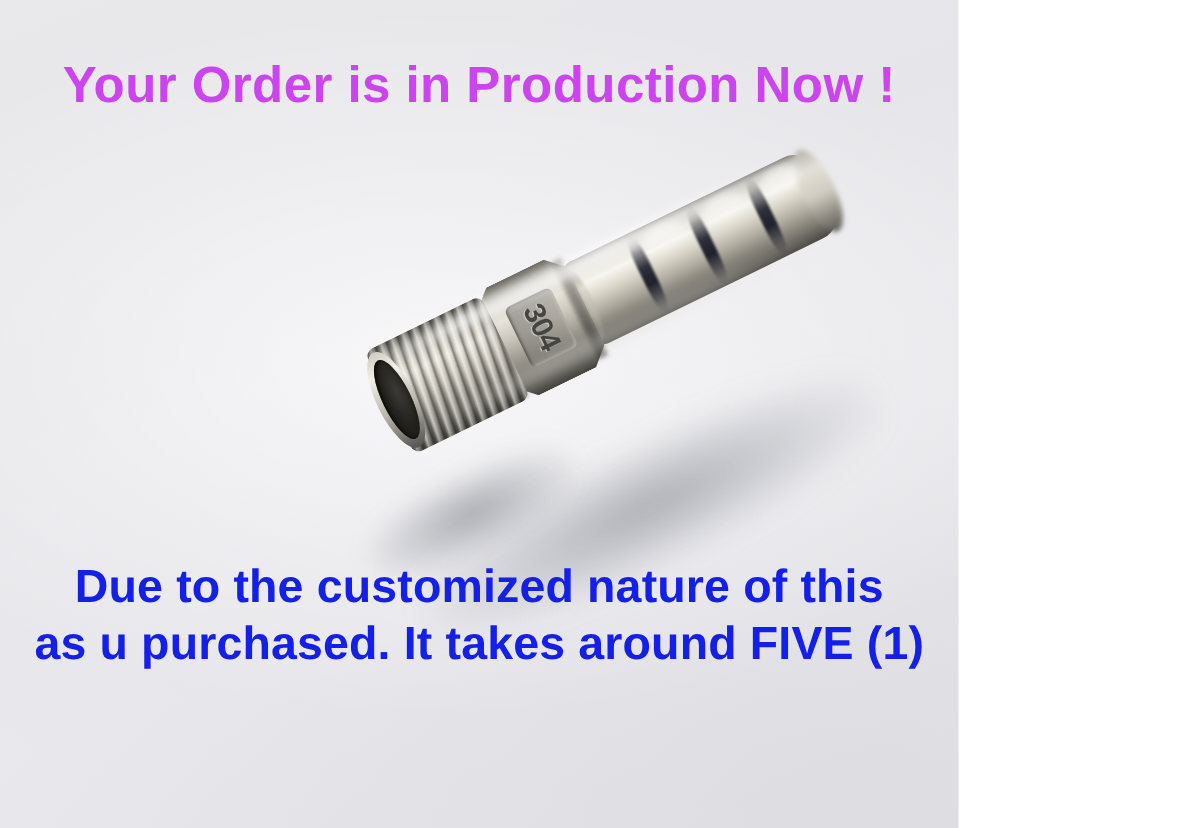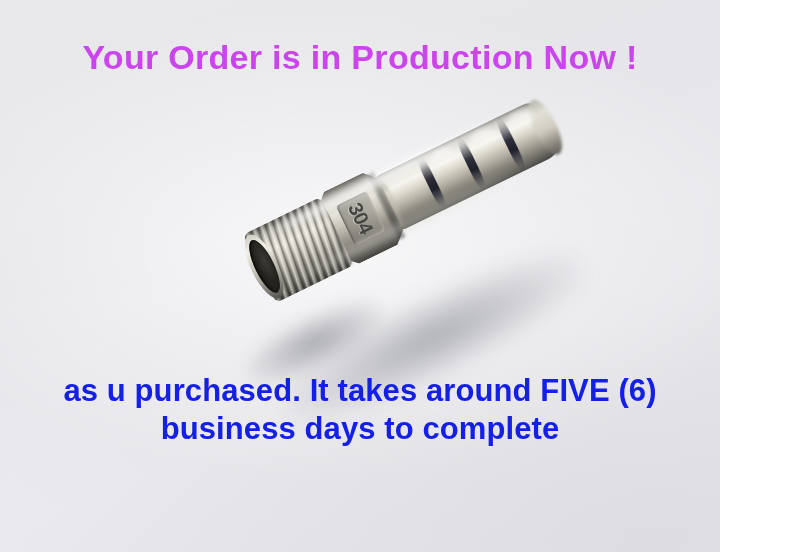--- a/index.html
+++ b/index.html
@@ -2,21 +2,21 @@
 <html><head>
 <meta charset="utf-8">
 <style>
   html, body {
     margin: 0;
     padding: 0;
     background: #ffffff;
   }
   #page {
     position: relative;
-    width: 720px;
+    width: 639px;
     height: 552px;
     overflow: hidden;
     background: linear-gradient(160deg, #e9e9ec 0%, #e6e6ea 35%, #eaeaee 65%, #e4e4e8 100%);
     font-family: "Liberation Sans", sans-serif;
   }
 
   
   .backdrop-sheen {
     position: absolute;
     inset: 0;
@@ -344,17 +344,17 @@
       <div class="thread-body"></div>
       <div class="bore-outer"></div>
       <div class="bore-inner"></div>
 
       <div class="specular"></div>
       <div class="underglow"></div>
     </div>
   </div>
 
   <div class="message">
-    <span class="line">as u purchased. It takes around FIVE (6)</span>
-    <span class="line">business days to complete</span>
+    <span class="line">Due to the customized nature of this</span>
+    <span class="line">as u purchased. It takes around FIVE (1)</span>
   </div>
 
 </div>
 
 </body></html>

